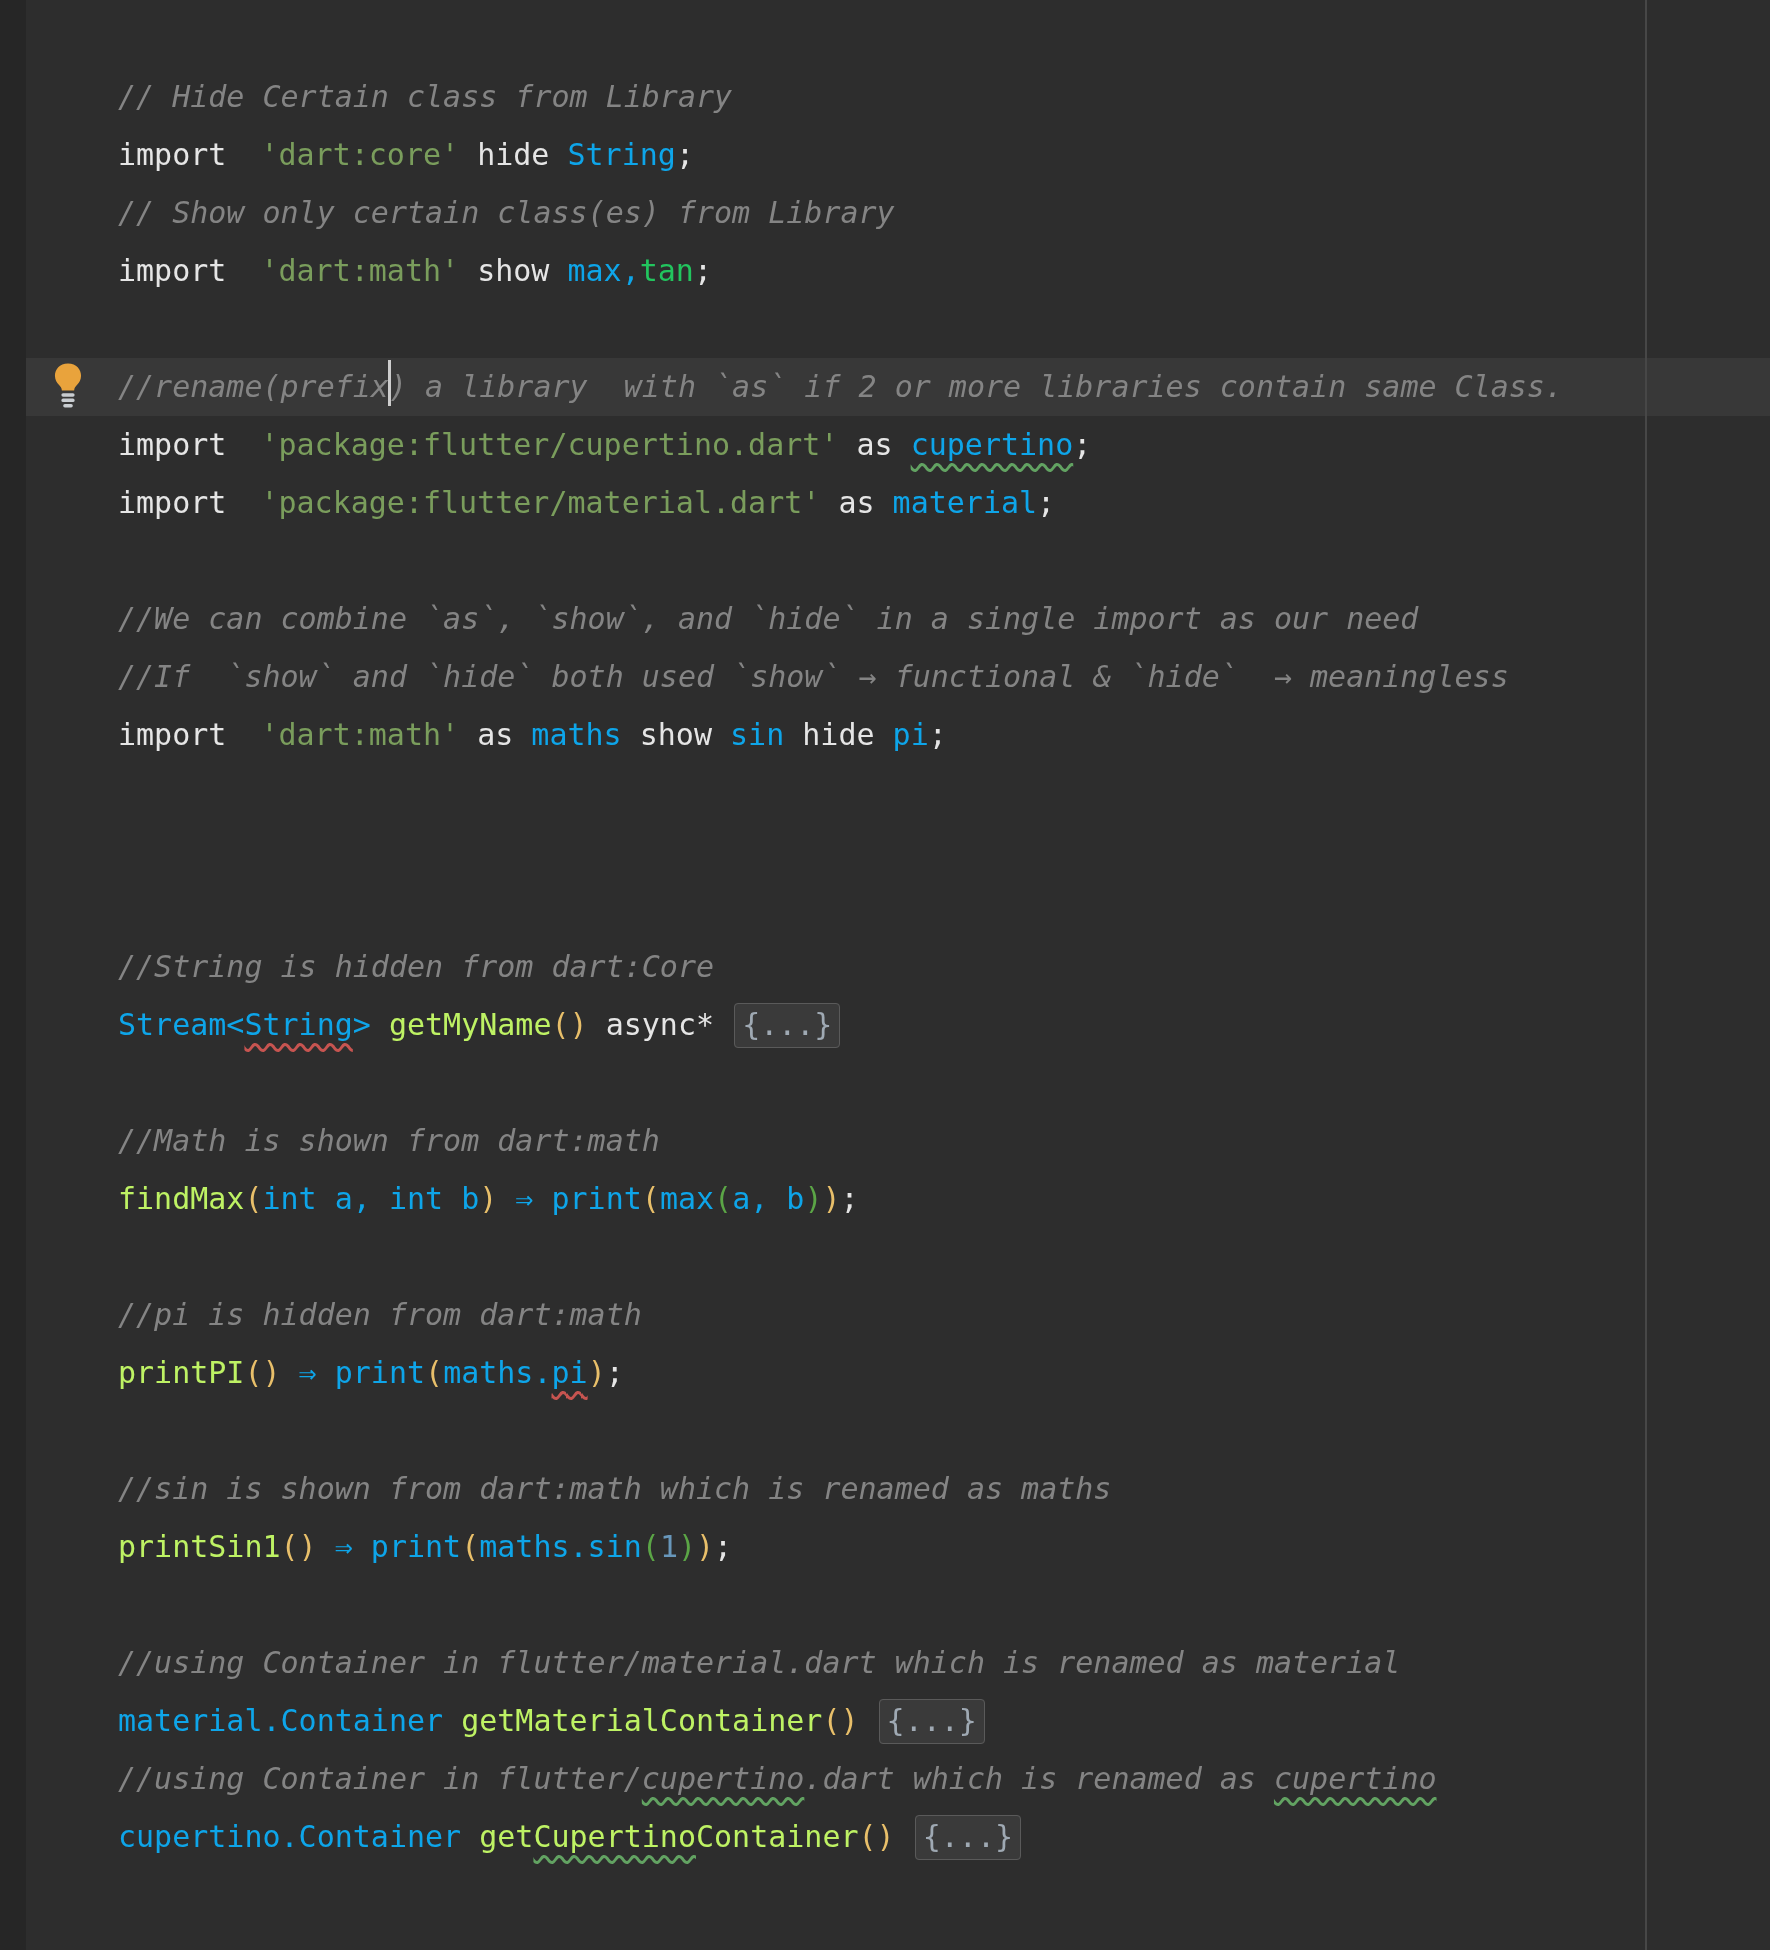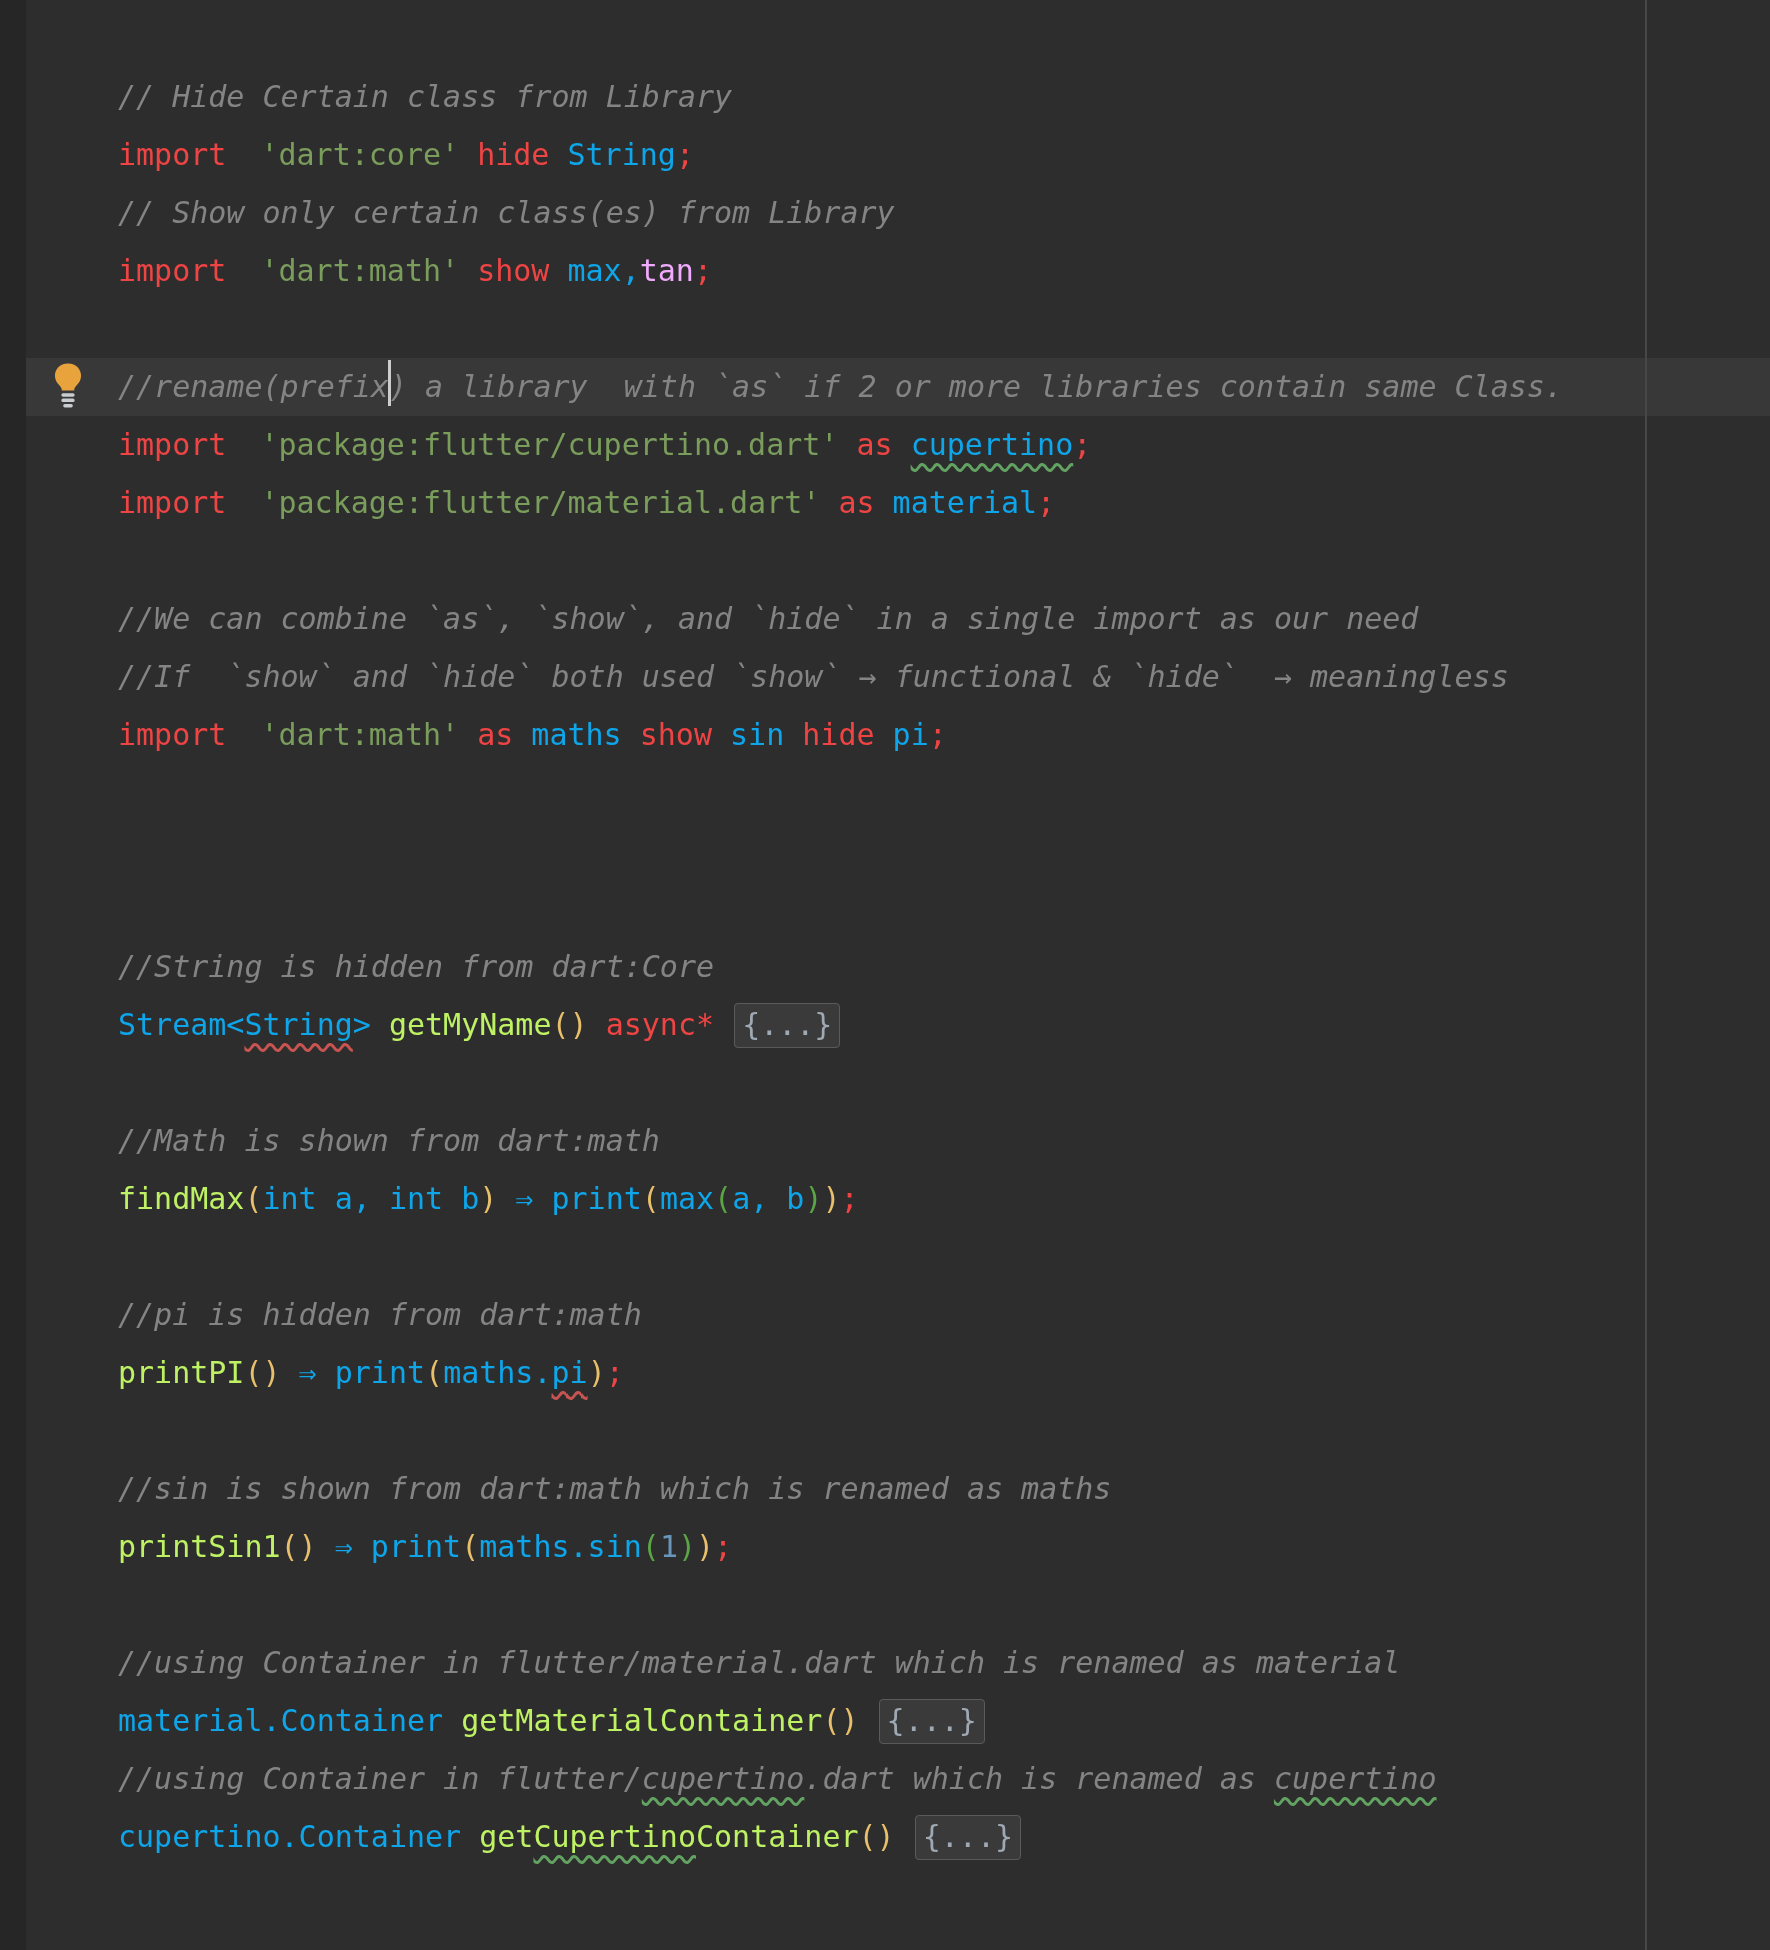--- a/index.html
+++ b/index.html
@@ -24,28 +24,28 @@
     position:absolute;left:50px;top:361px;width:36px;height:50px;z-index:5;
     cursor:pointer;
   }
   #code{
     position:absolute;left:118px;top:68px;z-index:4;
     font-size:30px;line-height:58px;color:#A9B7C6;
     white-space:pre;
   }
   .line{height:58px;white-space:pre;}
   .c-id  {color:#0ea5e9;}
-  .c-kw  {color:#ef4444;}
+  .c-kw  {color:#e5e5e5;}
   .c-str {color:#7A9D5C;margin-left:16px;}
   .c-cmt {color:#848484;font-style:italic;}
   .c-fn  {color:#bef264;}
   .c-num {color:#6897BB;}
   .c-b1  {color:#E8BF6A;}
   .c-b2  {color:#5BA546;}
-  .c-dim {color:#f0abfc;}
+  .c-dim {color:#22c55e;}
   .u-red{
     text-decoration-line:underline;text-decoration-style:wavy;
     text-decoration-color:#C75450;text-decoration-thickness:2.5px;
     text-underline-offset:8px;
   }
   .u-green{
     text-decoration-line:underline;text-decoration-style:wavy;
     text-decoration-color:#62A362;text-decoration-thickness:2.5px;
     text-underline-offset:8px;
   }

